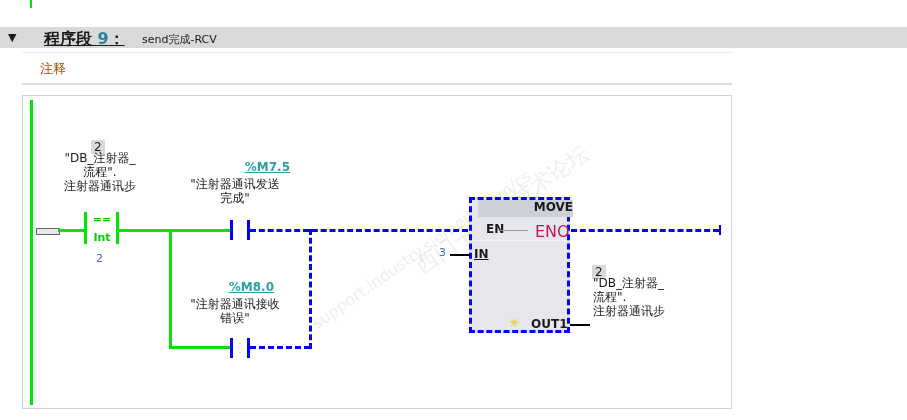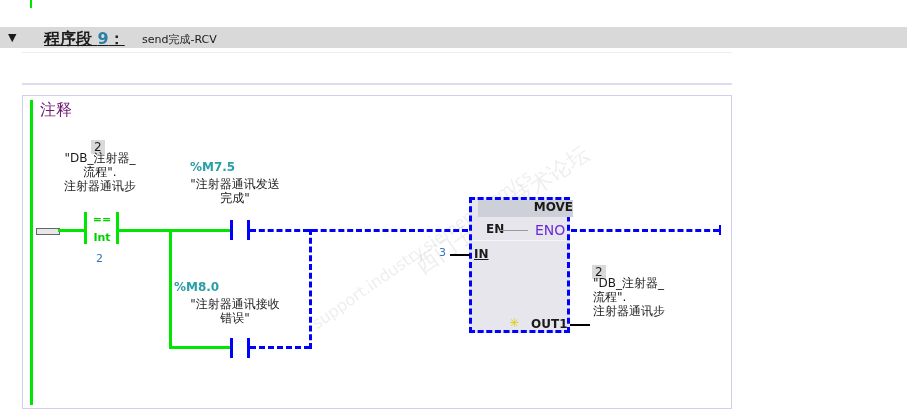--- a/index.html
+++ b/index.html
@@ -6,38 +6,38 @@
   body { width:907px; height:420px; position:relative; overflow:hidden; background:#ffffff;
          font-family:"DejaVu Sans", sans-serif; }
   .abs { position:absolute; }
   .top-rail { left:30px; top:0; width:2px; height:8px; background:#00e600; }
   .net-header { left:0; top:27px; width:907px; height:21px; background:#d9d9d9; }
   .net-toggle { left:8px; top:31px; font-size:11px; color:#1a1a1a; cursor:pointer; }
   .net-title { left:44px; top:29px; font-size:16px; font-weight:bold; color:#1a1a1a;text-decoration:underline; }
   .net-num { color:#2a7fa6; }
   .net-name { left:142px; top:32px; font-size:11px; color:#1a1a1a; }
   .comment-box { left:22px; top:52px; width:710px; height:30px; border-top:1px solid #ececf2; border-bottom:2px solid #dcdcf0; }
-  .comment-text { left:40px; top:60px; font-size:16px; color:#701a75;margin-top:40px; }
+  .comment-text { left:40px; top:60px; font-size:13px; color:#c2410c; }
   .network-box { left:22px; top:95px; width:710px; height:314px; border:1px solid #cfcfe8; box-sizing:border-box; }
   .rail { left:30px; top:100px; width:3px; height:305px; background:#00e600; }
   .green-h { background:#00e600; height:3px; }
   .green-v { background:#00e600; width:3px; }
   .blue-dash-h { height:0; border-top:3px dashed #0000ff; }
   .blue-dash-v { width:0; border-left:3px dashed #0000ff; }
   .blue-v { background:#0000ff; width:3px; }
   .black-h { background:#000; height:2px; }
   .opnd-val { background:#d9d9d9; font-size:12px; color:#1a1a1a; padding:0 3px; }
   .tag { font-size:12px; color:#1a1a1a; text-align:center; line-height:14px; }
-  .addr { font-size:12px; color:#2aa0a6; font-weight:bold; text-align:left; }
+  .addr { font-size:12px; color:#2aa0a6; font-weight:bold; text-align:right;text-decoration:underline; }
   .cmp-label { font-size:11px; color:#00d000; font-weight:bold; text-align:center; }
   .const-val { font-size:11px; color:#3a70c0; }
   .move-box { left:469px; top:197px; width:101px; height:136px; background:#e6e6ec; border:3px dashed #0000ff; box-sizing:border-box; }
   .move-title { left:472px; top:200px; width:95px; height:17px; background:#cdd0d8; text-align:right; font-size:12px; font-weight:bold; color:#1a1a1a;margin-left:6px; }
   .pin { font-size:12px; font-weight:bold; color:#1a1a1a; }
-  .pin-eno { font-size:14px; color:#6d28d9; }
+  .pin-eno { font-size:16px; color:#be185d; }
   .inline-stub { left:36px; top:228px; width:22px; height:5px; border:1px solid #666; background:#e8e8e8; }
   .watermark { font-size:22px; color:rgba(160,160,160,0.18); transform:rotate(-35deg); white-space:nowrap; }
 </style>
 </head>
 <body>
 
 <div class="abs top-rail"></div>
 
 <div class="abs net-header"></div>
 <span class="abs net-toggle">▼</span>

